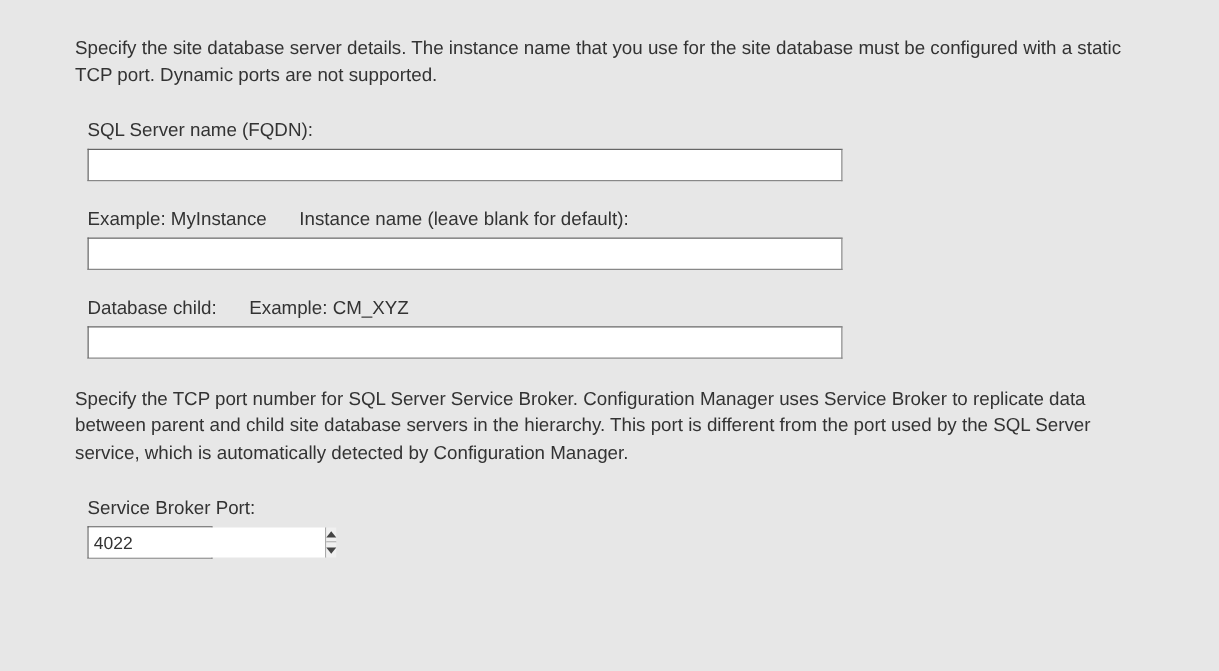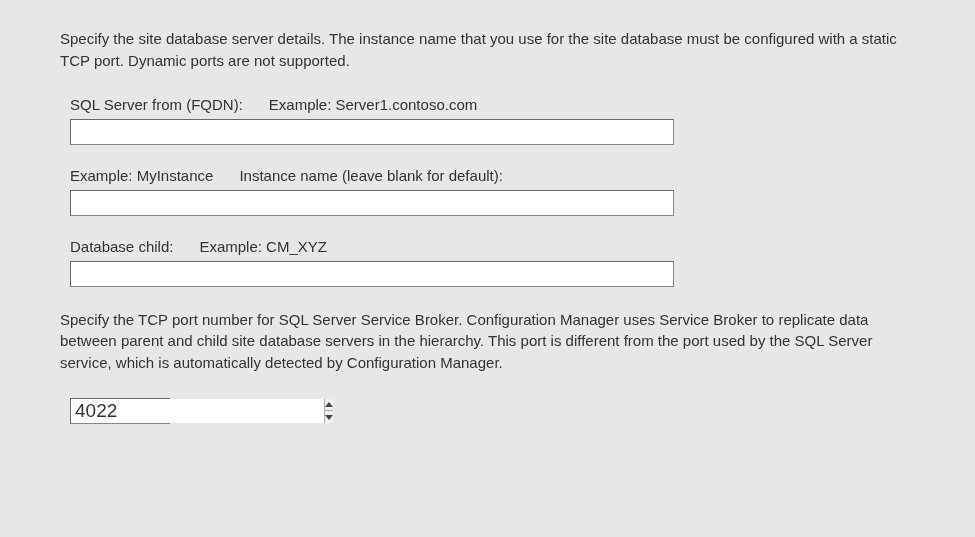--- a/index.html
+++ b/index.html
@@ -56,21 +56,21 @@
       border: 1px solid #888;
       border-top-color: #666;
       border-left-color: #666;
       background: #fff;
     }
     .spinner-input {
       flex: 1;
       border: none;
       padding: 2px 4px;
       font-family: inherit;
-      font-size: 19px;
+      font-size: 14px;
       outline: none;
       color: #333;
       background: #fff;
     }
     .spinner-btns {
       display: flex;
       flex-direction: column;
       width: 18px;
       border-left: 1px solid #aaa;
     }
@@ -91,22 +91,21 @@
     .arrow.up { border-bottom: 5px solid #444; }
     .arrow.down { border-top: 5px solid #444; }
   </style>
 </head>
 <body>
 
 <p class="description">Specify the site database server details. The instance name that you use for the site database must be configured with a static TCP port. Dynamic ports are not supported.</p>
 
 <div class="field-block">
   <div class="label-row">
-    <span>SQL Server from (FQDN):</span>
-    <span>Example: Server1.contoso.com</span>
+    <span>SQL Server name (FQDN):</span>
   </div>
   <input type="text" class="text-input" value="" style="">
 </div>
 
 <div class="field-block">
   <div class="label-row">
     <span>Example: MyInstance</span>
     <span>Instance name (leave blank for default):</span>
   </div>
   <input type="text" class="text-input" value="" style="">
@@ -116,20 +115,21 @@
   <div class="label-row">
     <span>Database child:</span>
     <span>Example: CM_XYZ</span>
   </div>
   <input type="text" class="text-input" value="" style="">
 </div>
 
 <p class="description">Specify the TCP port number for SQL Server Service Broker. Configuration Manager uses Service Broker to replicate data between parent and child site database servers in the hierarchy. This port is different from the port used by the SQL Server service, which is automatically detected by Configuration Manager.</p>
 
 <div class="broker-block">
+  <div class="broker-label">Service Broker Port:</div>
   <div class="spinner">
     <input type="text" class="spinner-input" value="4022" style="">
     <div class="spinner-btns">
       <div class="spinner-btn up">
         <div class="arrow up"></div>
       </div>
       <div class="spinner-btn">
         <div class="arrow down"></div>
       </div>
     </div>

